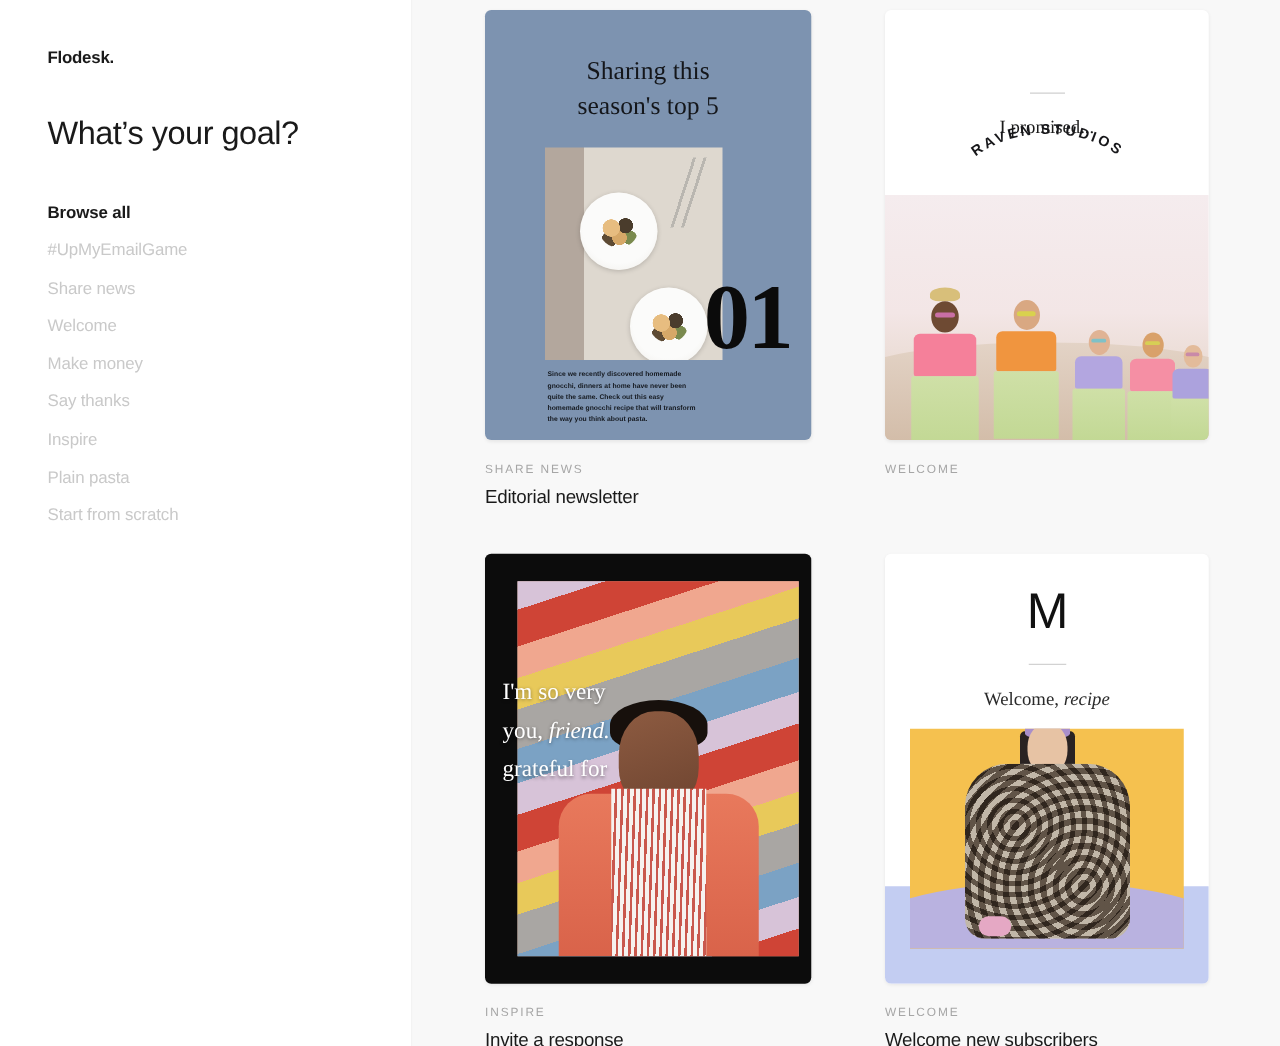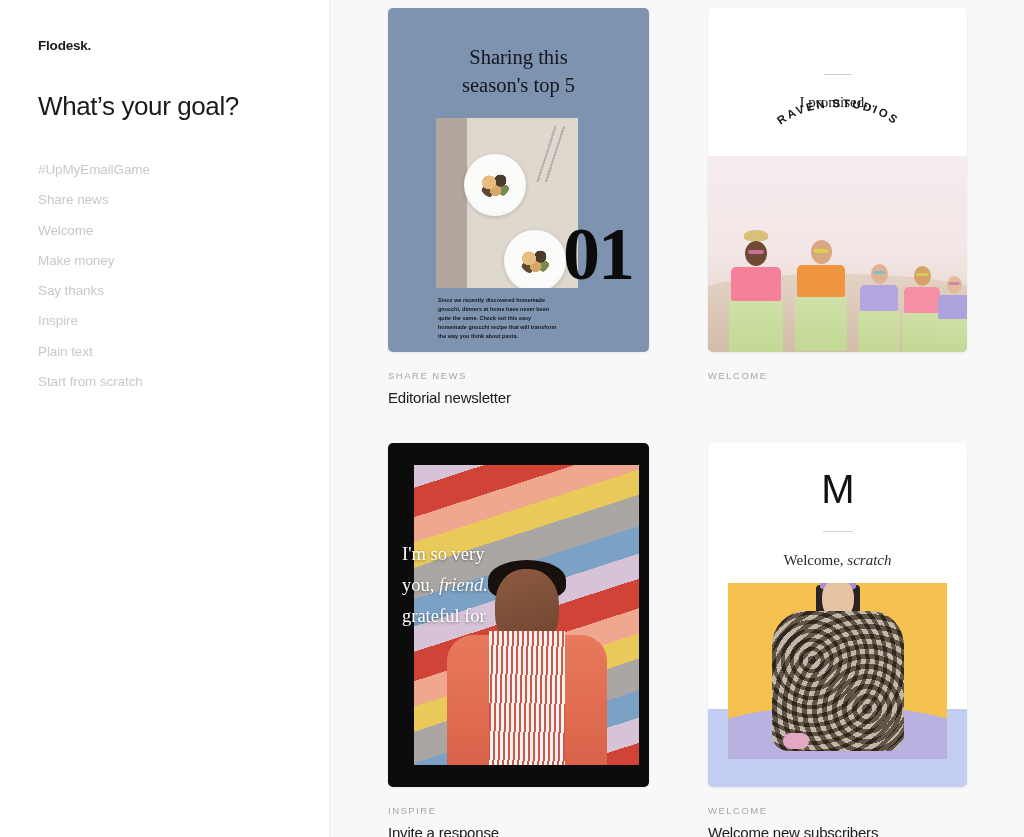--- a/index.html
+++ b/index.html
@@ -280,27 +280,28 @@
 </style>
 </head>
 <body>
 
 <div class="app">
 
   <aside class="sidebar">
     <div class="brand">Flodesk.</div>
     <h1 class="goal-heading">What’s your goal?</h1>
     <nav class="nav">
+      <span class="nav-item active">Browse all</span>
       <span class="nav-item">#UpMyEmailGame</span>
       <span class="nav-item">Share news</span>
       <span class="nav-item">Welcome</span>
       <span class="nav-item">Make money</span>
       <span class="nav-item">Say thanks</span>
       <span class="nav-item">Inspire</span>
-      <span class="nav-item">Plain text</span>
+      <span class="nav-item">Plain pasta</span>
       <span class="nav-item">Start from scratch</span>
     </nav>
   </aside>
 
   <main class="main">
     <div class="grid">
 
       <div class="card">
         <div class="preview c1">
           <div class="hd">
@@ -399,21 +400,21 @@
           </div>
         </div>
         <div class="card-cat">INSPIRE</div>
         <div class="card-title">Invite a response</div>
       </div>
 
       <div class="card">
         <div class="preview c4">
           <div class="mono">M</div>
           <div class="rule"></div>
-          <div class="sub"><span>Welcome, </span><i>scratch</i></div>
+          <div class="sub"><span>Welcome, </span><i>recipe</i></div>
           <div class="band"></div>
           <div class="photo">
             <div class="floor"></div>
             <div class="model">
               <div class="m-hair-l"></div>
               <div class="m-hair-r"></div>
               <div class="m-band"></div>
               <div class="m-head"></div>
               <div class="dress"></div>
               <div class="sock"></div>

